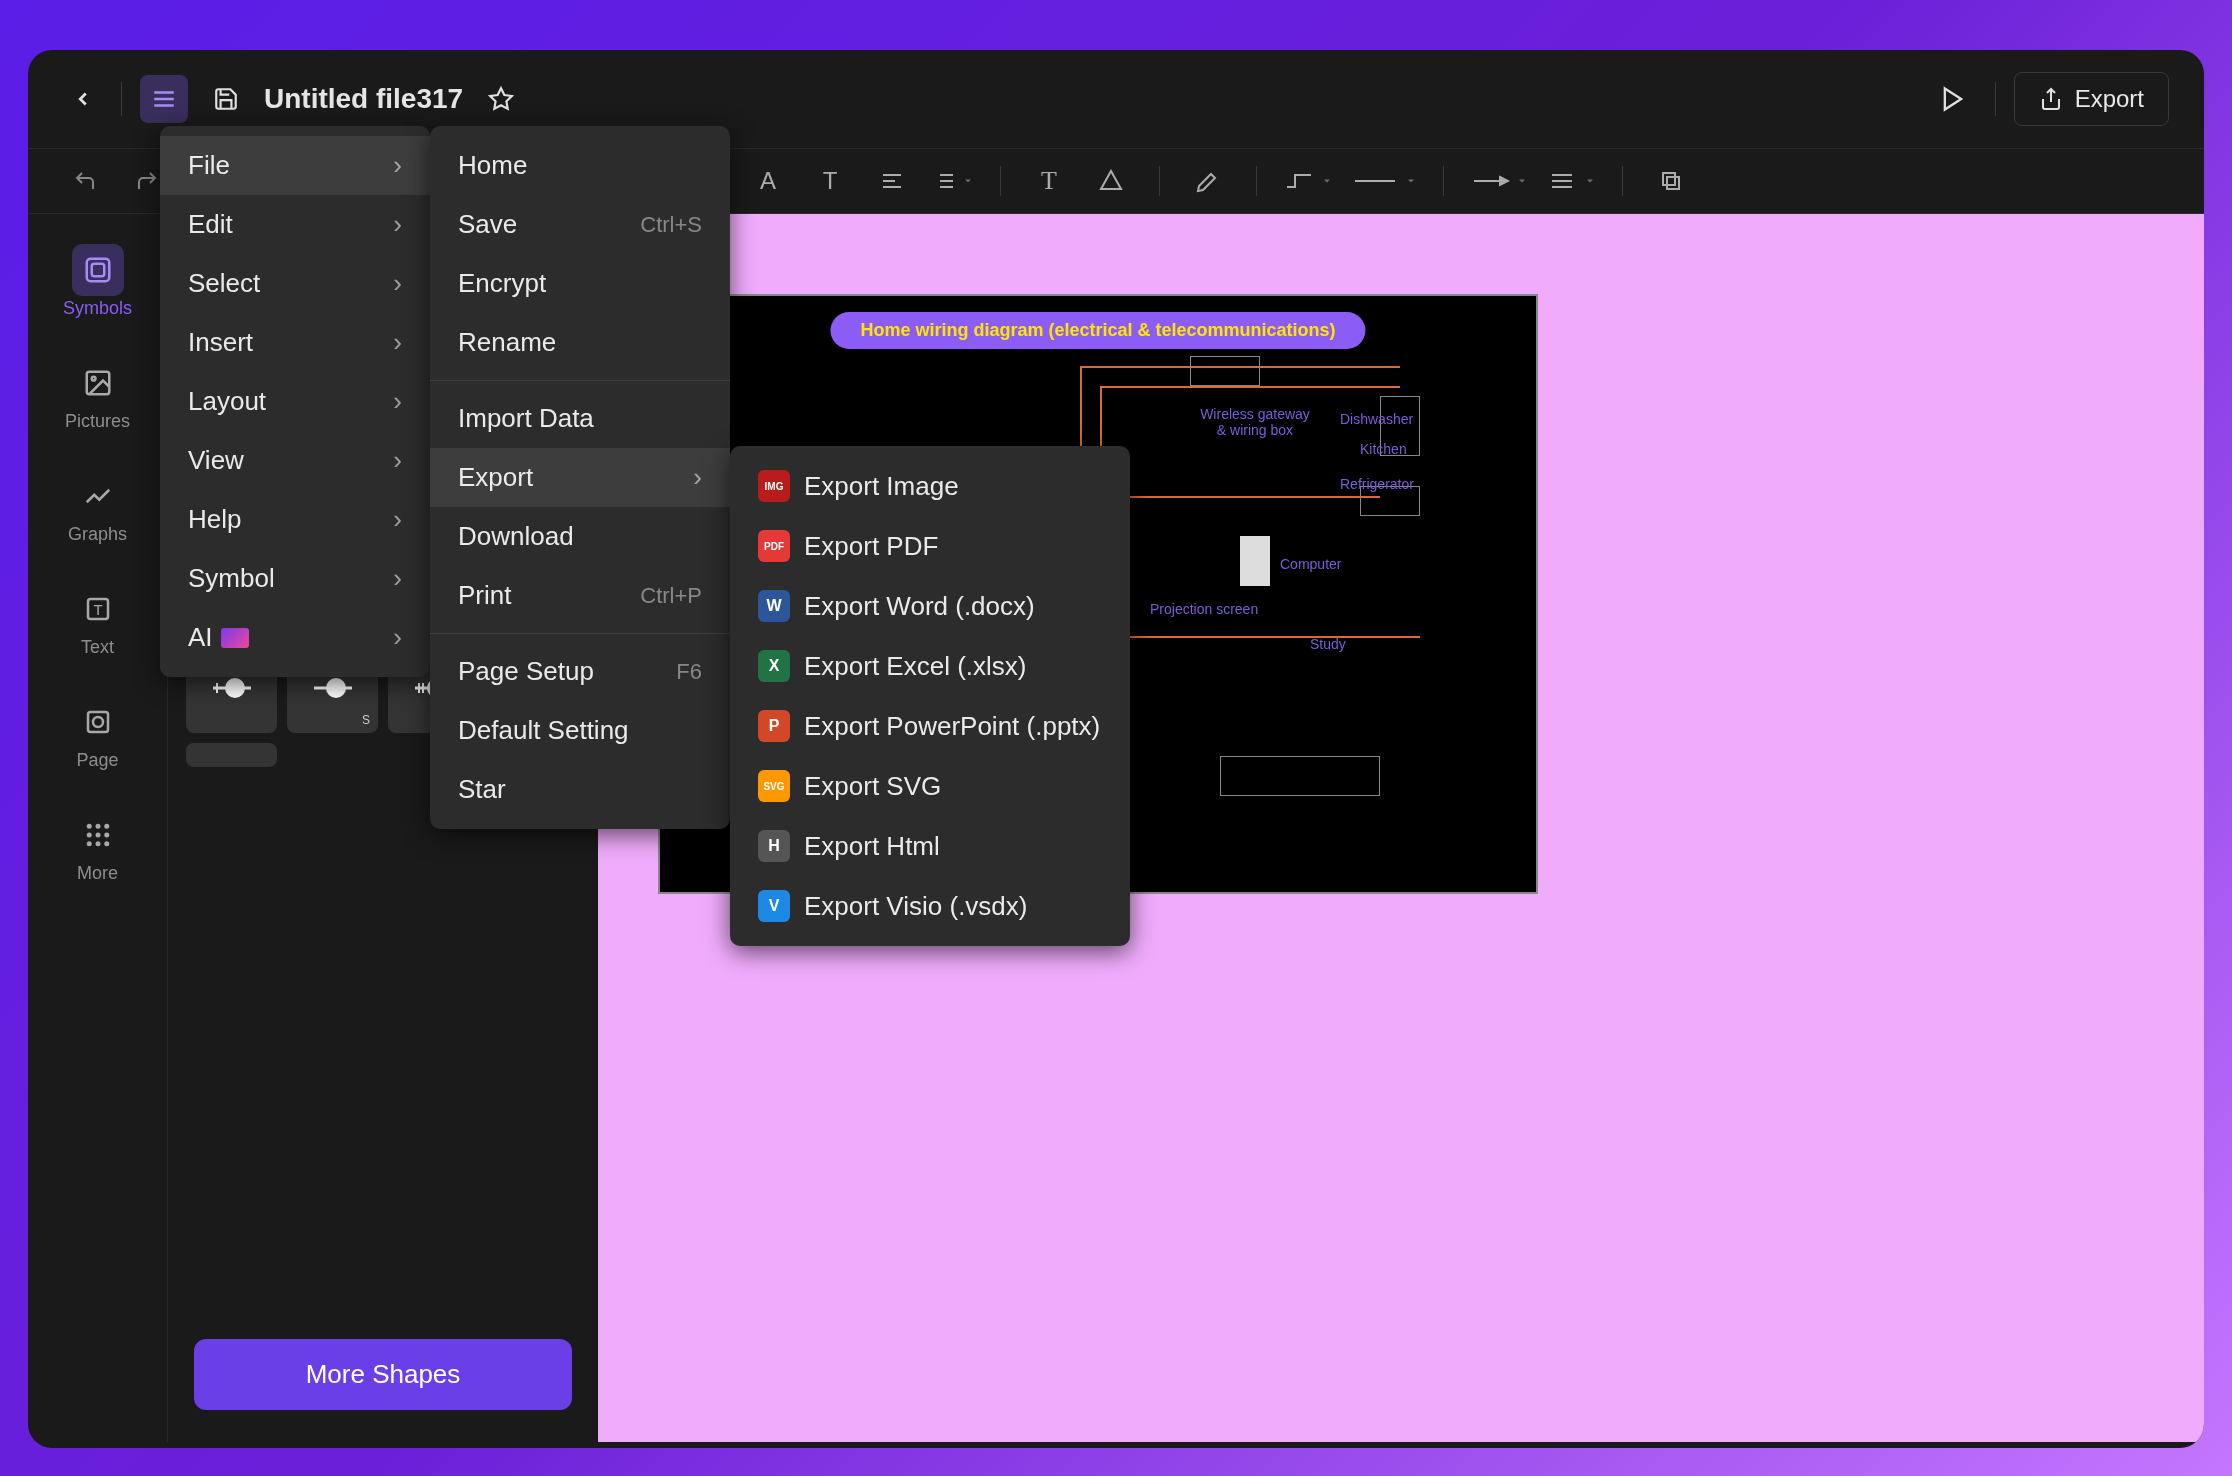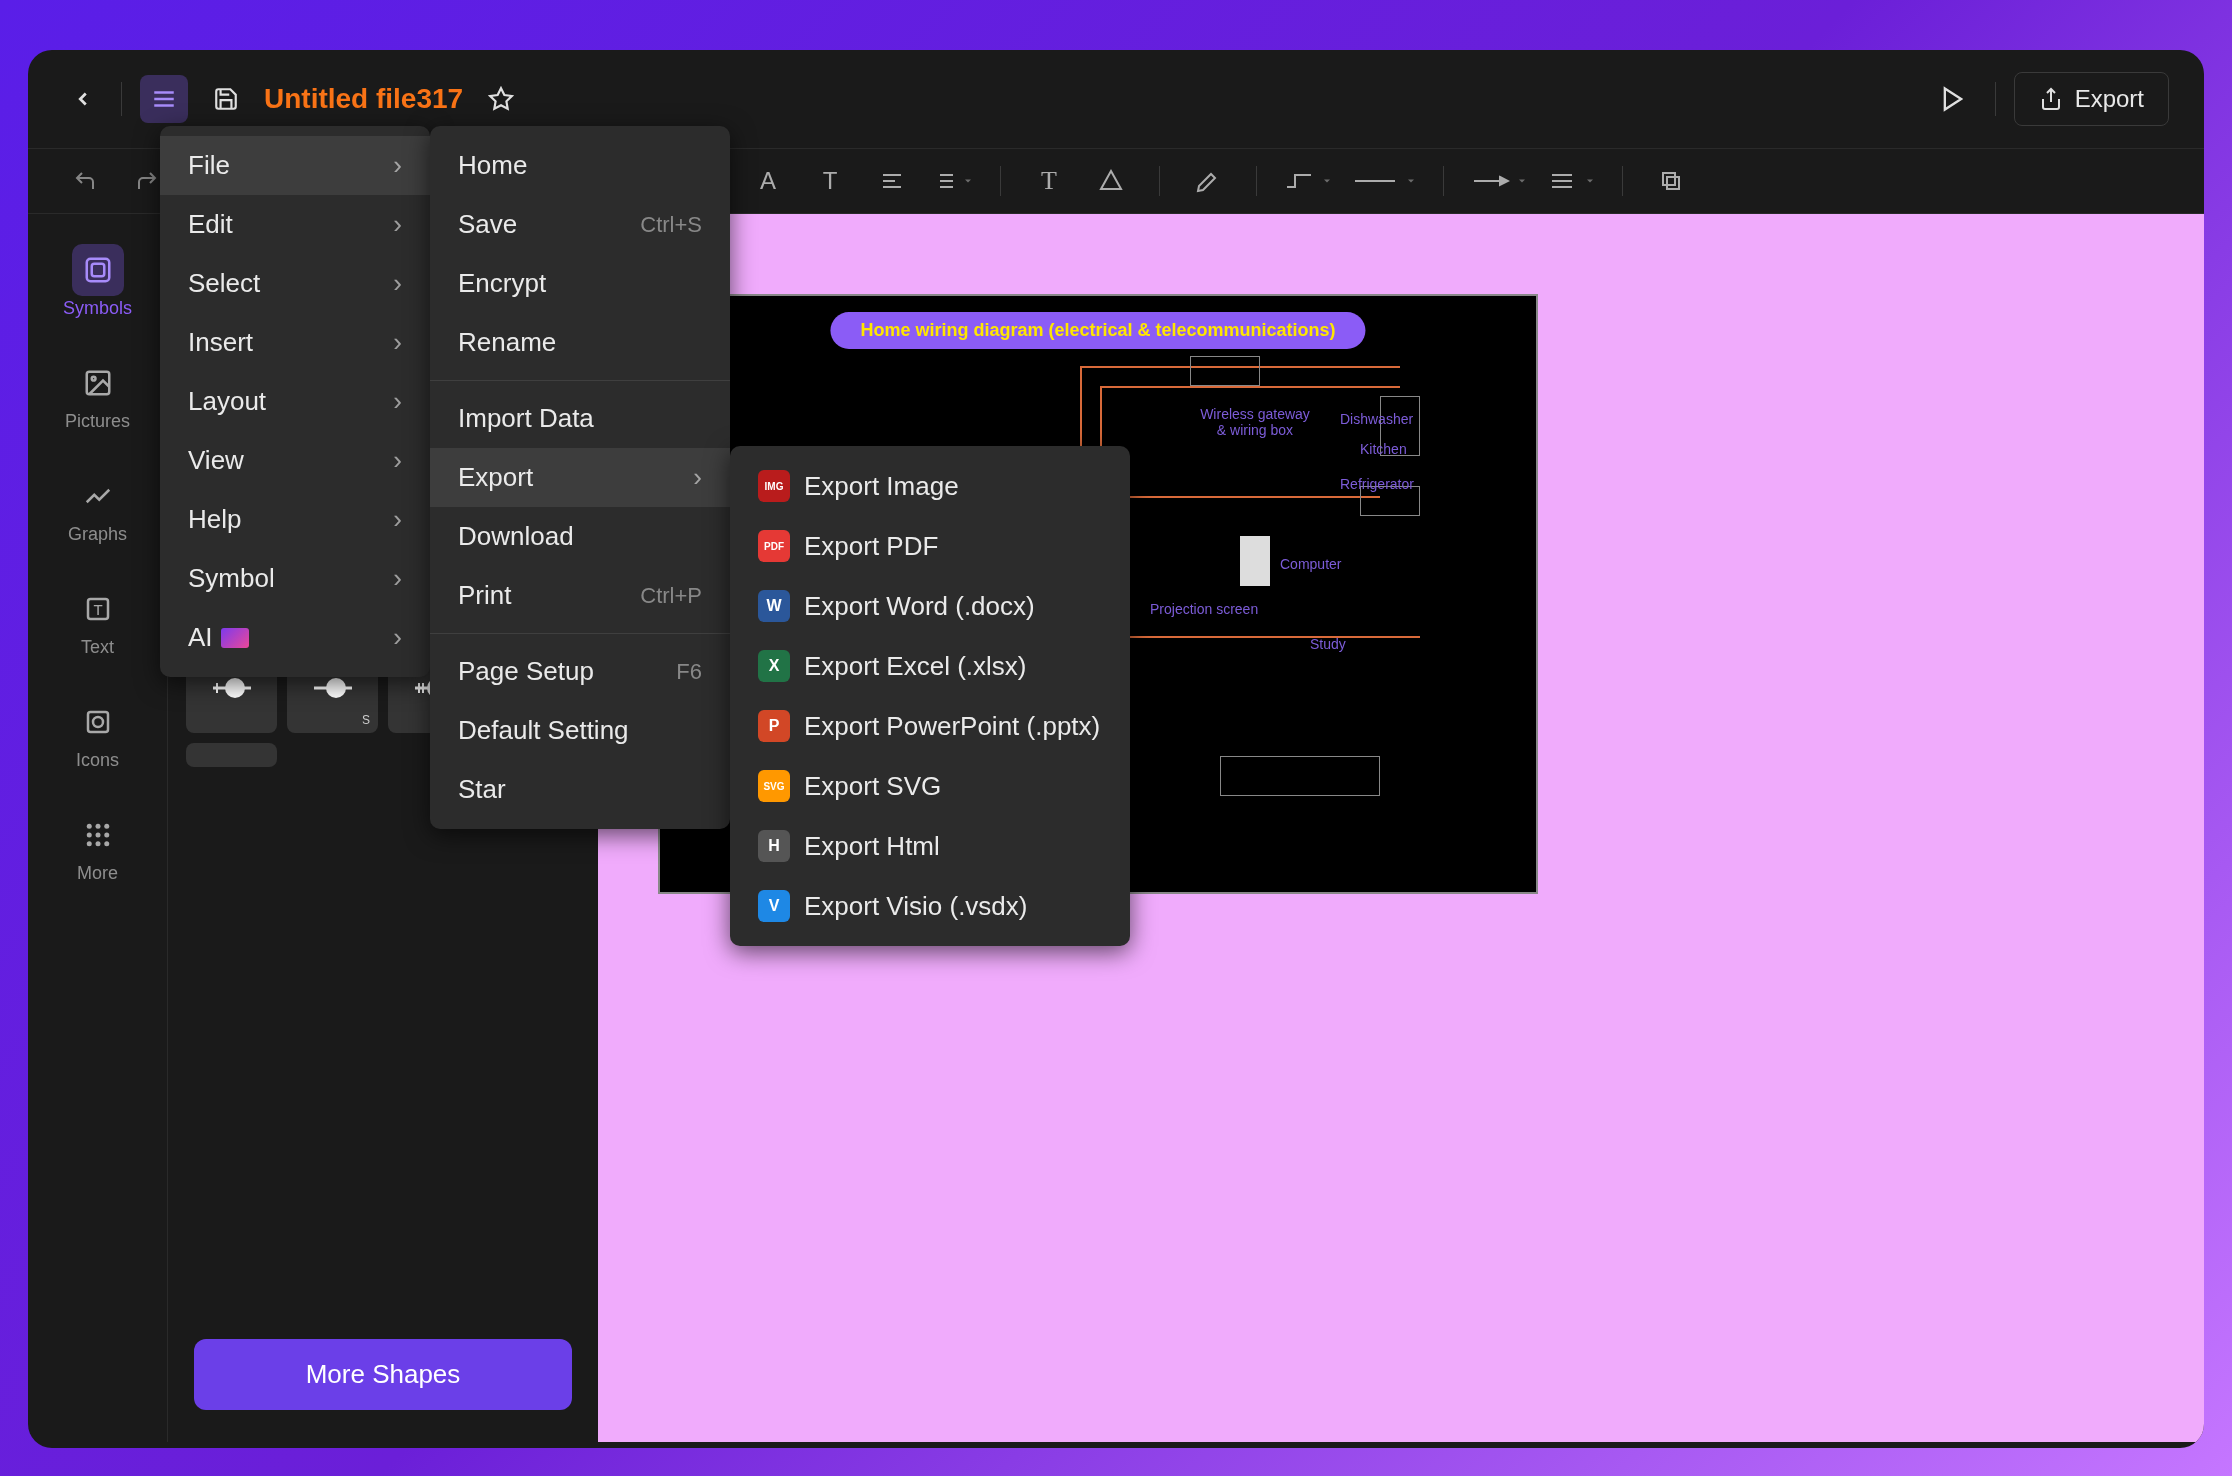--- a/index.html
+++ b/index.html
@@ -2,21 +2,21 @@
 <html><head>
 <meta charset="utf-8">
 <style>
 * { margin: 0; padding: 0; box-sizing: border-box; font-family: -apple-system, BlinkMacSystemFont, "Segoe UI", sans-serif; }
 body { background: linear-gradient(135deg, #5a1ee8 0%, #6b1fd8 50%, #c576ff 100%); width: 2232px; height: 1476px; padding: 50px 28px 28px 28px; }
 .app-window { background: #1a1a1a; border-radius: 24px; width: 100%; height: 100%; overflow: hidden; position: relative; color: #e0e0e0; }
 .titlebar { display: flex; align-items: center; padding: 22px 35px; gap: 18px; }
 .back-btn { width: 40px; height: 40px; display: flex; align-items: center; justify-content: center; cursor: pointer; }
 .hamburger-btn { width: 48px; height: 48px; display: flex; align-items: center; justify-content: center; background: #3a2e5c; border-radius: 8px; cursor: pointer; }
 .save-icon-btn { width: 40px; height: 40px; display: flex; align-items: center; justify-content: center; cursor: pointer; }
-.title { font-size: 28px; font-weight: 600; color: #f97316; }
+.title { font-size: 28px; font-weight: 600; color: #e5e5e5; }
 .star-btn { width: 40px; height: 40px; display: flex; align-items: center; justify-content: center; cursor: pointer; }
 .titlebar-spacer { flex: 1; }
 .play-btn { width: 48px; height: 48px; display: flex; align-items: center; justify-content: center; cursor: pointer; }
 .export-btn { display: flex; align-items: center; gap: 12px; padding: 12px 24px; border: 1px solid #3a3a3a; border-radius: 8px; cursor: pointer; font-size: 24px; color: #e8e8e8; }
 .toolbar { display: flex; align-items: center; padding: 10px 35px; gap: 18px; border-top: 1px solid #2a2a2a; border-bottom: 1px solid #2a2a2a; }
 .toolbar-btn { width: 44px; height: 44px; display: flex; align-items: center; justify-content: center; cursor: pointer; opacity: 0.75; }
 .toolbar-sep { width: 1px; height: 30px; background: #3a3a3a; margin: 0 8px; }
 .toolbar-dropdown { display: flex; align-items: center; gap: 6px; cursor: pointer; opacity: 0.75; }
 .main-area { display: flex; height: calc(100% - 170px); }
 .left-sidebar { width: 140px; display: flex; flex-direction: column; align-items: center; padding-top: 30px; gap: 38px; border-right: 1px solid #2a2a2a; }
@@ -244,21 +244,21 @@
           </div>
         <div class="sidebar-label">Text</div>
       </div>
       <div class="sidebar-item">
         <div class="sidebar-icon-box">
             <svg width="30" height="30" viewBox="0 0 24 24" fill="none" stroke="#ccc" stroke-width="2">
               <rect x="4" y="4" width="16" height="16" rx="2"></rect>
               <circle cx="12" cy="12" r="4"></circle>
             </svg>
           </div>
-        <div class="sidebar-label">Icons</div>
+        <div class="sidebar-label">Page</div>
       </div>
       <div class="sidebar-item">
         <div class="sidebar-icon-box">
             <svg width="30" height="30" viewBox="0 0 24 24" fill="#ccc">
               <circle cx="5" cy="5" r="2"></circle>
               <circle cx="12" cy="5" r="2"></circle>
               <circle cx="19" cy="5" r="2"></circle>
               <circle cx="5" cy="12" r="2"></circle>
               <circle cx="12" cy="12" r="2"></circle>
               <circle cx="19" cy="12" r="2"></circle>

